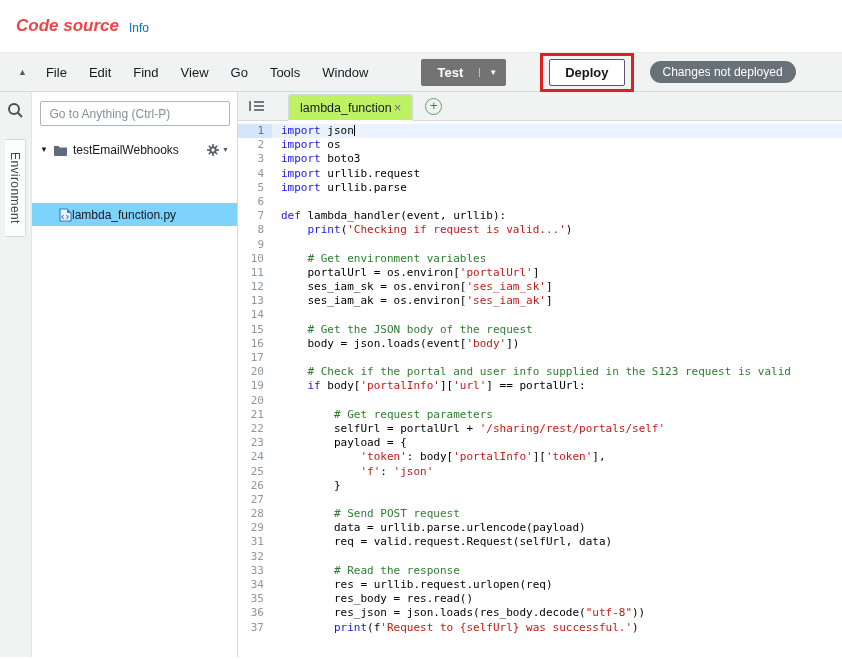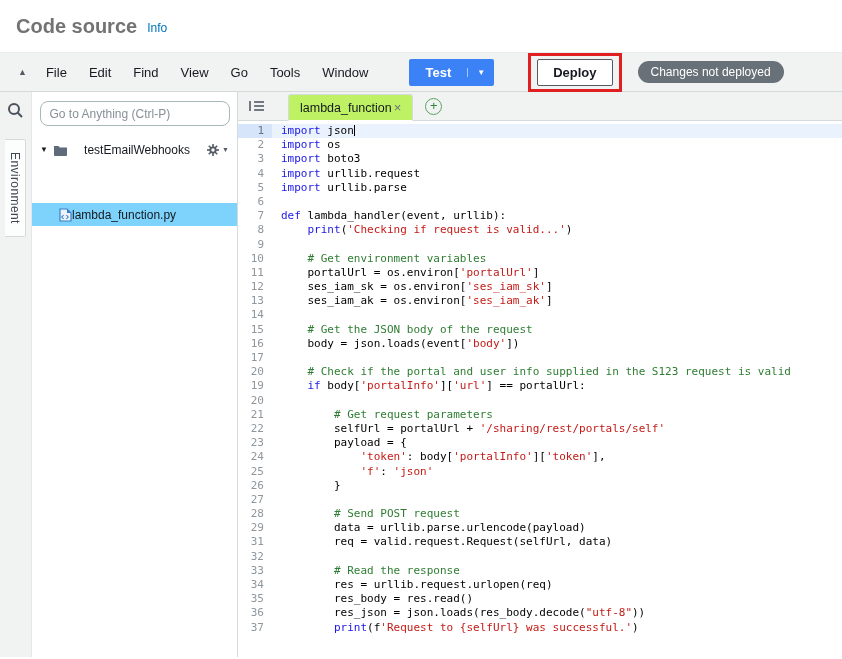--- a/index.html
+++ b/index.html
@@ -1,53 +1,53 @@
 <!DOCTYPE html>
 <html><head>
 <meta charset="utf-8">
 <style>
   * { box-sizing: border-box; margin: 0; padding: 0; }
   html,body { width:842px; height:659px; overflow:hidden; background:#fff;
     font-family:"Liberation Sans", sans-serif; color:#16191f; }
 
   
   .header { height:52px; display:flex; align-items:center; padding-left:16px; background:#fff; }
-  .page-title { font-size:20px; font-weight:700; color:#737373; }
+  .page-title { font-size:17px; font-weight:700; color:#ef4444;font-style:italic; }
   .info-link { font-size:12px; font-weight:400; color:#0073bb; margin-left:10px; margin-top:4px; text-decoration:none; cursor:pointer; }
 
   
   .menubar { height:40px; background:#f1f3f3; border-top:1px solid #eaeded; border-bottom:1px solid #d5dbdb;
     display:flex; align-items:center; padding:0 12px; }
   .collapse-icon { font-size:9px; color:#545b64; margin:0 8px 0 6px; cursor:pointer; }
   .menu-item { font-size:13px; color:#16191f; padding:0 11px; cursor:pointer; }
-  .test-btn { margin-left:30px; display:inline-flex; align-items:center; background:#3b82f6; color:#fff;
+  .test-btn { margin-left:42px; display:inline-flex; align-items:center; background:#737373; color:#fff;
     border-radius:2px; overflow:hidden; cursor:pointer; }
   .test-label { font-size:13px; font-weight:700; padding:6px 16px; }
   .test-caret { border-left:1px solid rgba(255,255,255,.55); padding:0 9px; display:flex; align-items:center; font-size:8px; }
   .red-box { margin-left:34px; border:3px solid #e02020; padding:3px 6px; }
   .deploy-btn { background:#fff; border:1px solid #545b64; border-radius:2px; color:#16191f;
     font-size:13px; font-weight:700; padding:5px 15px; cursor:pointer; font-family:"Liberation Sans",sans-serif; }
   .status-badge { margin-left:16px; background:#687078; color:#fff; font-size:12px; padding:4px 13px; border-radius:12px; white-space:nowrap; }
 
   
   .ide { display:flex; height:565px; }
   .left-rail { width:32px; background:#f1f3f3; border-right:1px solid #e3e7e7; display:flex; flex-direction:column; align-items:center; }
   .search-icon { margin-top:10px; cursor:pointer; }
   .env-tab { margin-top:16px; background:#fcfdfd; border:1px solid #d5dbdb; border-left:none; border-radius:0 2px 2px 0;
     padding:12px 3px; writing-mode:vertical-rl; font-size:12px; color:#3f4752; letter-spacing:.4px; cursor:pointer; }
 
   .tree-panel { width:206px; background:#fff; border-right:1px solid #d5dbdb; padding-top:9px; }
-  .goto-input { display:block; width:190px; height:25px; margin:0 auto; border:1px solid #aab7b8; border-radius:8px;
+  .goto-input { display:block; width:190px; height:25px; margin:0 auto; border:1px solid #aab7b8; border-radius:2px;
     padding:0 9px; font-size:12px; color:#444; font-family:"Liberation Sans",sans-serif; outline:none; }
   .goto-input::placeholder { color:#879196; }
   .tree { margin-top:12px; font-size:12px; }
   .tree-row { display:flex; align-items:center; height:23px; cursor:pointer; }
   .folder-row { padding-left:8px; gap:5px; }
   .disclosure { font-size:8px; color:#16191f; width:8px; }
-  .row-label { white-space:nowrap;text-align:center; }
+  .row-label { white-space:nowrap; }
   .folder-row .row-label { flex:1; }
   .gear-wrap { display:flex; align-items:center; gap:2px; margin-right:8px; cursor:pointer; }
   .gear-caret { font-size:7px; color:#545b64; }
   .file-row { padding-left:27px; background:#7dd3fc;margin-top:42px; }
 
   .editor { flex:1; min-width:0; display:flex; flex-direction:column; background:#fff; }
   .tabbar { height:29px; background:#f1f3f3; border-bottom:1px solid #d5dbdb; display:flex; align-items:flex-end; flex:none; }
   .tablist-icon { align-self:center; margin:0 8px 0 11px; cursor:pointer; display:flex; }
   .tab { margin-left:15px; margin-bottom:-1px; z-index:2; height:27px; display:flex; align-items:center; gap:2px;
     padding:0 11px; background:#bef264; border:1px solid #d5dbdb; border-bottom:1px solid #fff;

